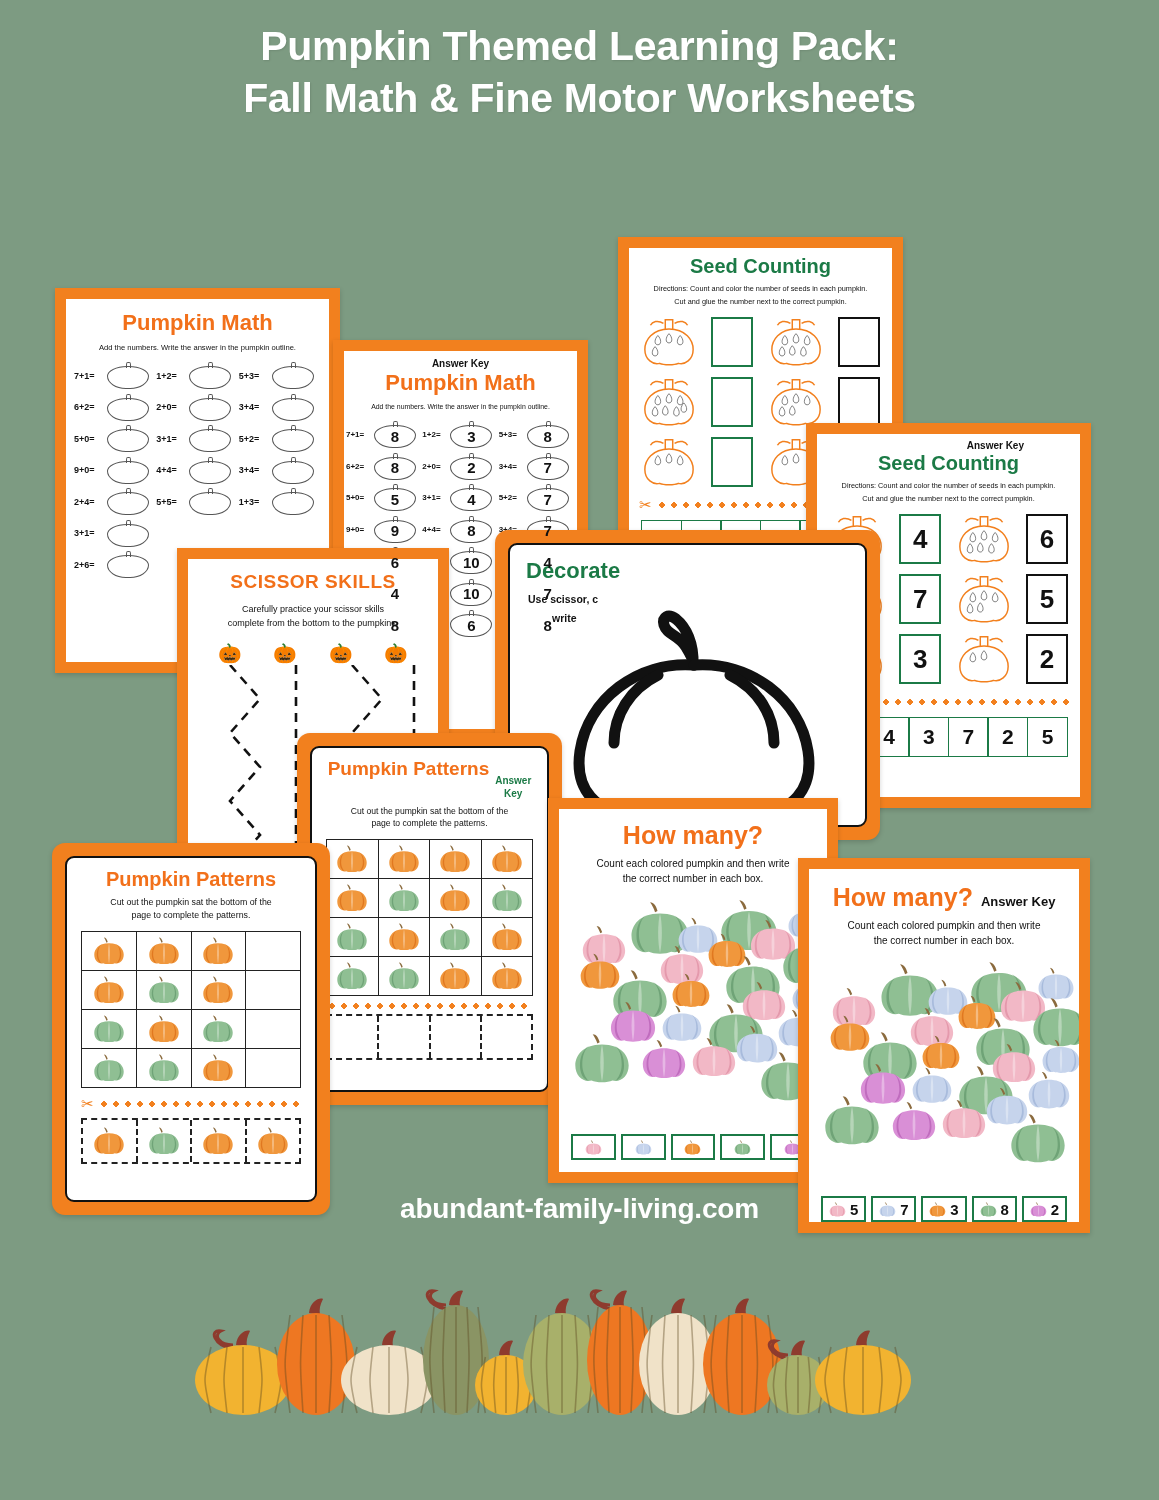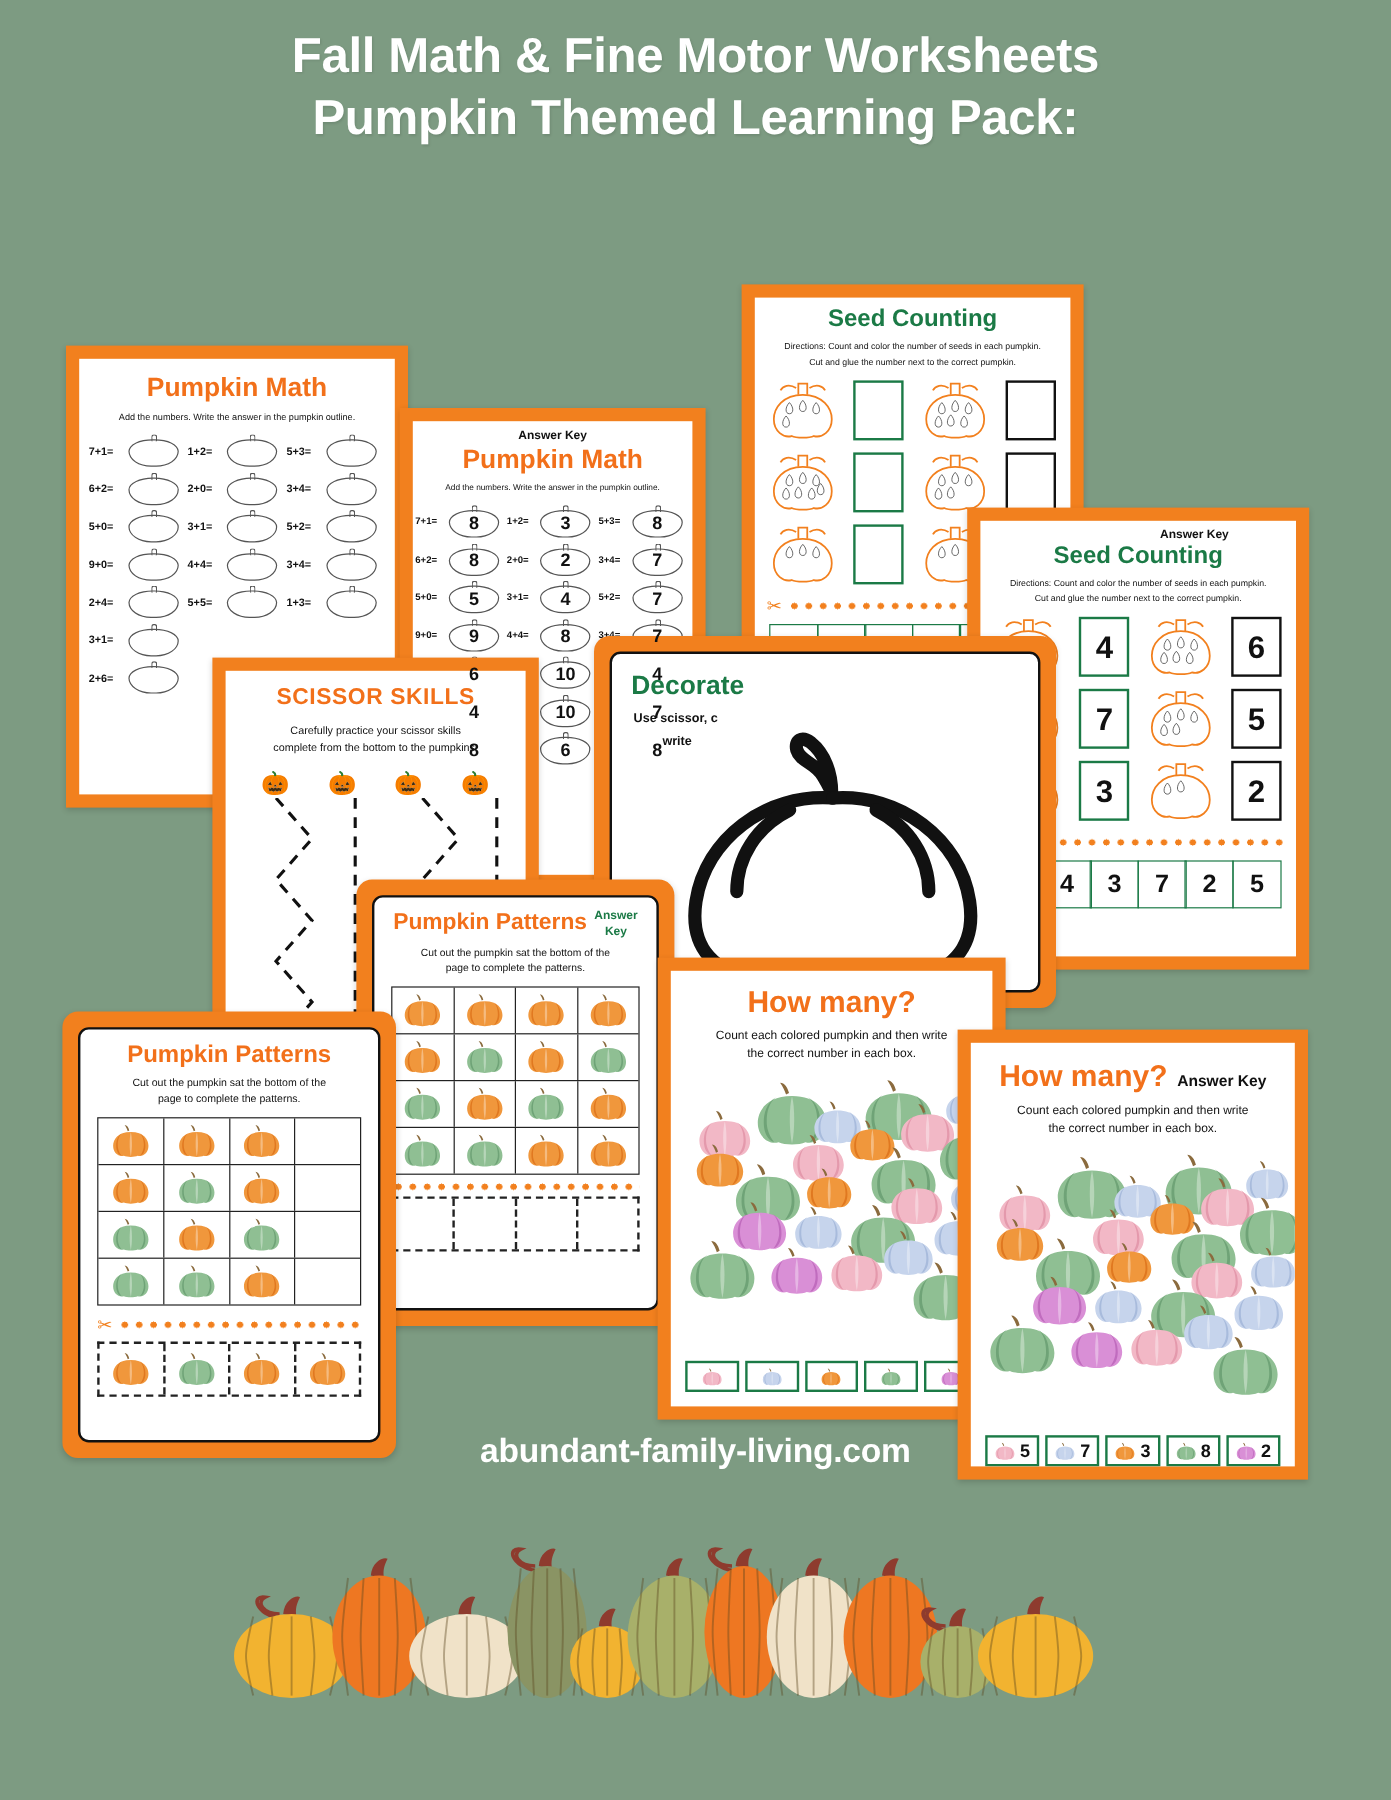--- a/index.html
+++ b/index.html
@@ -144,22 +144,22 @@
   .dec-sub { color: #111; font-size: 10.5px; font-weight: bold;
     margin: 7px 0 0 18px; line-height: 1.6; }
 
   
   .border-row { position: absolute; left: 0; top: 1255px; width: 1159px; height: 180px; }
 </style>
 </head>
 <body>
 
 <div class="title-block">
+  <div>Pumpkin Themed Learning Pack:</div>
   <div>Fall Math &amp; Fine Motor Worksheets</div>
-  <div>Pumpkin Themed Learning Pack:</div>
 </div>
 
 <div class="card" style="left:55px; top:288px; width:285px; height:385px;">
   <div class="paper">
     <div class="ws-title">Pumpkin Math</div>
     <div class="ws-sub" style="font-size:7.6px">Add the numbers.  Write the answer in the pumpkin outline.</div>
     <div class="math-grid" id="pm-grid">
         <div class="math-row">
           <div class="math-cell">
             <span class="math-eq">7+1=</span>
@@ -722,21 +722,21 @@
         <path d="M212 72 C240 86 256 112 256 140"></path>
       </g>
     </svg>
   </div>
 </div>
 
 <div class="card rounded" style="left:297px; top:733px; width:265px; height:372px;">
   <div class="paper rounded">
     <div style="display:flex;align-items:flex-start;justify-content:center;margin-top:10px;gap:6px">
       <div style="color:#F2701A;font-weight:bold;font-size:19px">Pumpkin Patterns</div>
-      <div style="color:#1B7A46;font-weight:bold;font-size:10px;line-height:1.25;text-align:center;margin-top:0">
+      <div style="color:#1B7A46;font-weight:bold;font-size:10px;line-height:1.25;text-align:center;margin-top:17px">
         <div>Answer</div>
         <div>Key</div>
       </div>
     </div>
     <div class="ws-sub" style="font-size:8.6px;margin-top:5px">Cut out the pumpkin sat the bottom of the</div>
     <div class="ws-sub" style="font-size:8.6px;margin-top:0">page to complete the patterns.</div>
     <div class="pat-table" id="ppk-table">
         <div class="pat-row">
           <div class="pat-cell">
             <svg viewBox="0 0 50 44" width="32" height="30">

